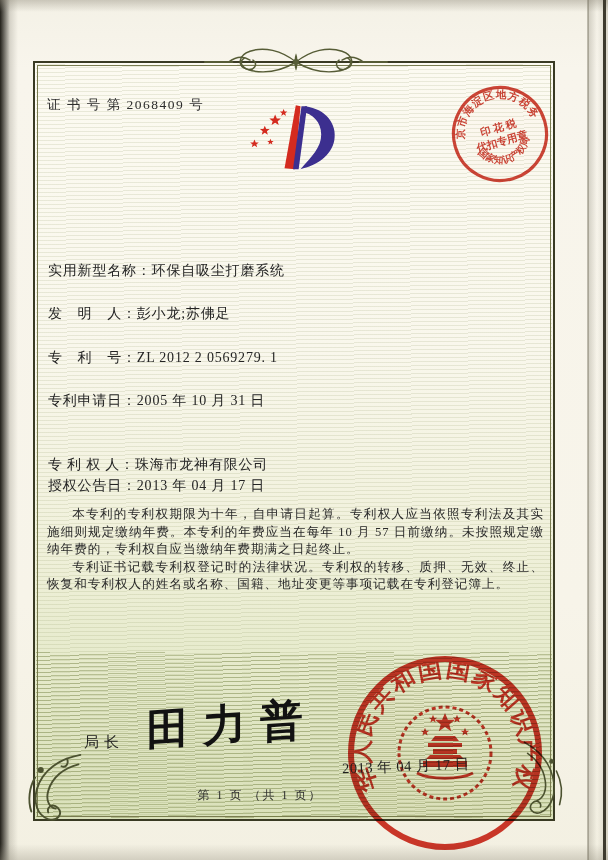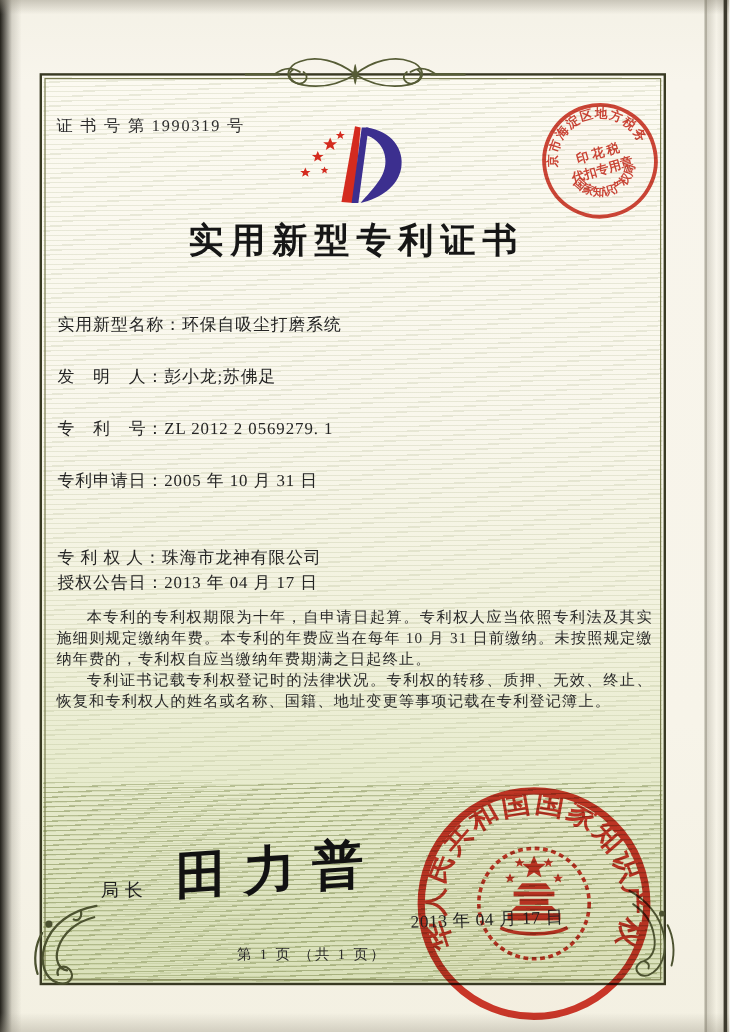--- a/index.html
+++ b/index.html
@@ -107,21 +107,21 @@
 
   <svg class="corner-br" viewBox="0 0 70 100">
     <g fill="none" stroke="#4c5230" stroke-width="2" stroke-linecap="round">
       <path d="M62,4 C44,14 30,30 26,50 C22,68 28,86 42,92 C52,95 58,86 52,80 C47,75 40,79 42,85"></path>
       <path d="M58,18 C46,26 38,38 36,52 C34,64 38,74 46,77"></path>
       <path d="M22,40 C16,52 14,68 18,82"></path>
     </g>
     <circle cx="28" cy="28" r="3" fill="#4c5230"></circle>
   </svg>
 
-  <div class="cert-no">证 书 号 第 1990319 号</div>
+  <div class="cert-no">证 书 号 第 2068409 号</div>
 
   <svg class="logo" viewBox="0 0 100 80">
     <defs>
       <g id="star5">
           <polygon points="0,-10 2.9,-3.2 10,-3.2 4.3,1.4 6.2,8.2 0,4.1 -6.2,8.2 -4.3,1.4 -10,-3.2 -2.9,-3.2"></polygon>
         </g>
     </defs>
     <g fill="#d42b1f">
       <use href="#star5" transform="translate(40,10) scale(0.40)"></use>
       <use href="#star5" transform="translate(31,18) scale(0.62)"></use>
@@ -129,21 +129,20 @@
       <use href="#star5" transform="translate(9,43) scale(0.46)"></use>
       <use href="#star5" transform="translate(26,41) scale(0.34)"></use>
     </g>
     <polygon points="53,2 58,3 52,70 41,69" fill="#d42b1f"></polygon>
     <g fill="#3c2f8f">
       <polygon points="59,3 65,3 56,70 50,70"></polygon>
       <path d="M63,3 C86,6 97,23 94,39 C91,56 75,66 58,70 C70,56 80,47 80,33 C80,20 71,11 59,9 Z"></path>
     </g>
   </svg>
 
-  <div class="title">实用新型专利证书</div>
 
   <svg class="seal-tax" viewBox="0 0 100 100">
     <defs>
       <path id="arcT" d="M 14,50 A 36,36 0 1 1 86,50"></path>
       <path id="arcB" d="M 21,50 A 29,29 0 1 0 79,50"></path>
     </defs>
     <circle cx="50" cy="50" r="46.5" fill="rgba(255,240,235,0.12)" stroke="#cc3628" stroke-width="3.2"></circle>
     <text font-size="10.5" font-weight="bold" fill="#cc3628" letter-spacing="1">
       <textPath href="#arcT" startOffset="50%" text-anchor="middle">北京市海淀区地方税务局</textPath>
     </text>
@@ -167,21 +166,21 @@
     <span class="f-label">专利申请日：</span><span class="f-value">2005 年 10 月 31 日</span>
   </div>
   <div class="field-row" style="top:456px">
     <span class="f-label">专 利 权 人：</span><span class="f-value">珠海市龙神有限公司</span>
   </div>
   <div class="field-row" style="top:477px">
     <span class="f-label">授权公告日：</span><span class="f-value">2013 年 04 月 17 日</span>
   </div>
 
   <div class="paras">
-    <p class="para">本专利的专利权期限为十年，自申请日起算。专利权人应当依照专利法及其实施细则规定缴纳年费。本专利的年费应当在每年 10 月 31 日前缴纳。未按照规定缴纳年费的，专利权自应当缴纳年费期满之日起终止。</p>
+    <p class="para">本专利的专利权期限为十年，自申请日起算。专利权人应当依照专利法及其实施细则规定缴纳年费。本专利的年费应当在每年 10 月 57 日前缴纳。未按照规定缴纳年费的，专利权自应当缴纳年费期满之日起终止。</p>
     <p class="para">专利证书记载专利权登记时的法律状况。专利权的转移、质押、无效、终止、恢复和专利权人的姓名或名称、国籍、地址变更等事项记载在专利登记簿上。</p>
   </div>
 
   <div class="sig-label">局长</div>
   <div class="sig-name">田力普</div>
 
   <svg class="seal-office" viewBox="0 0 200 200">
     <defs>
       <path id="ringArc" d="M 37.8,143.6 A 76,76 0 1 1 162.2,143.6"></path>
     </defs>

